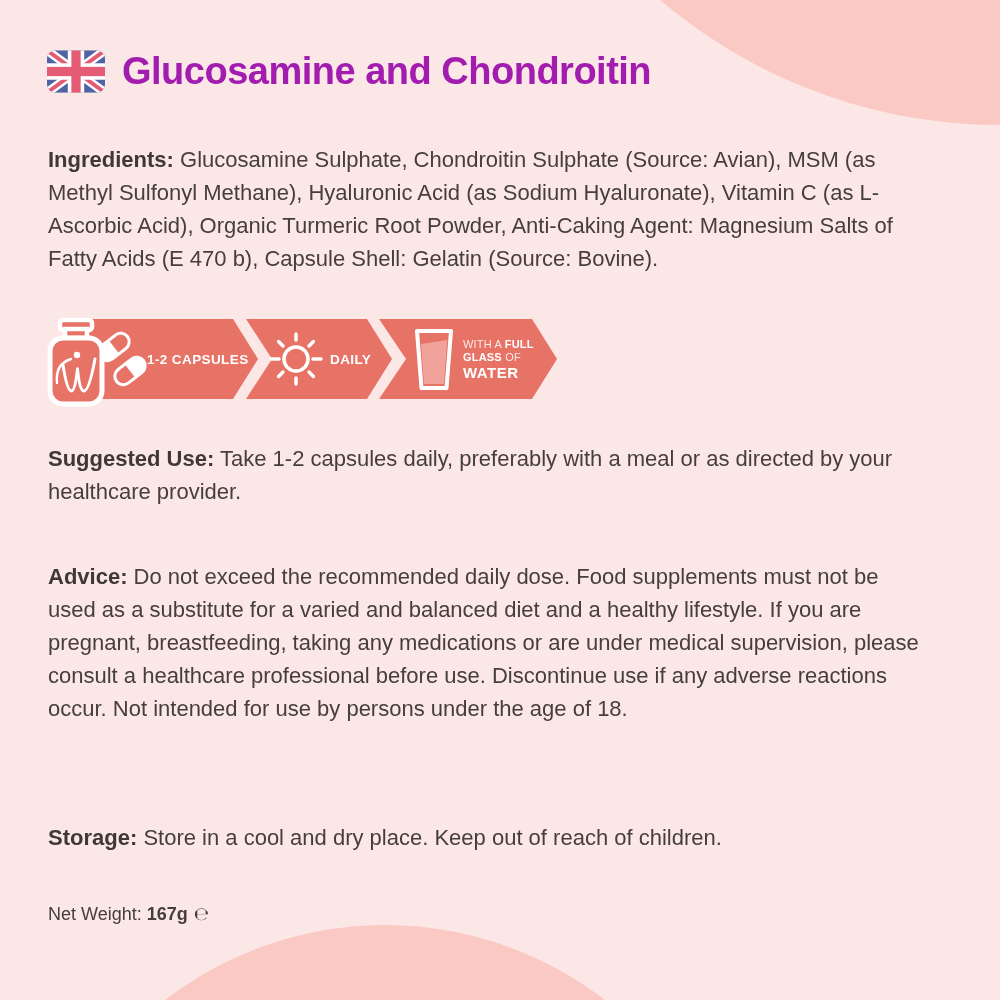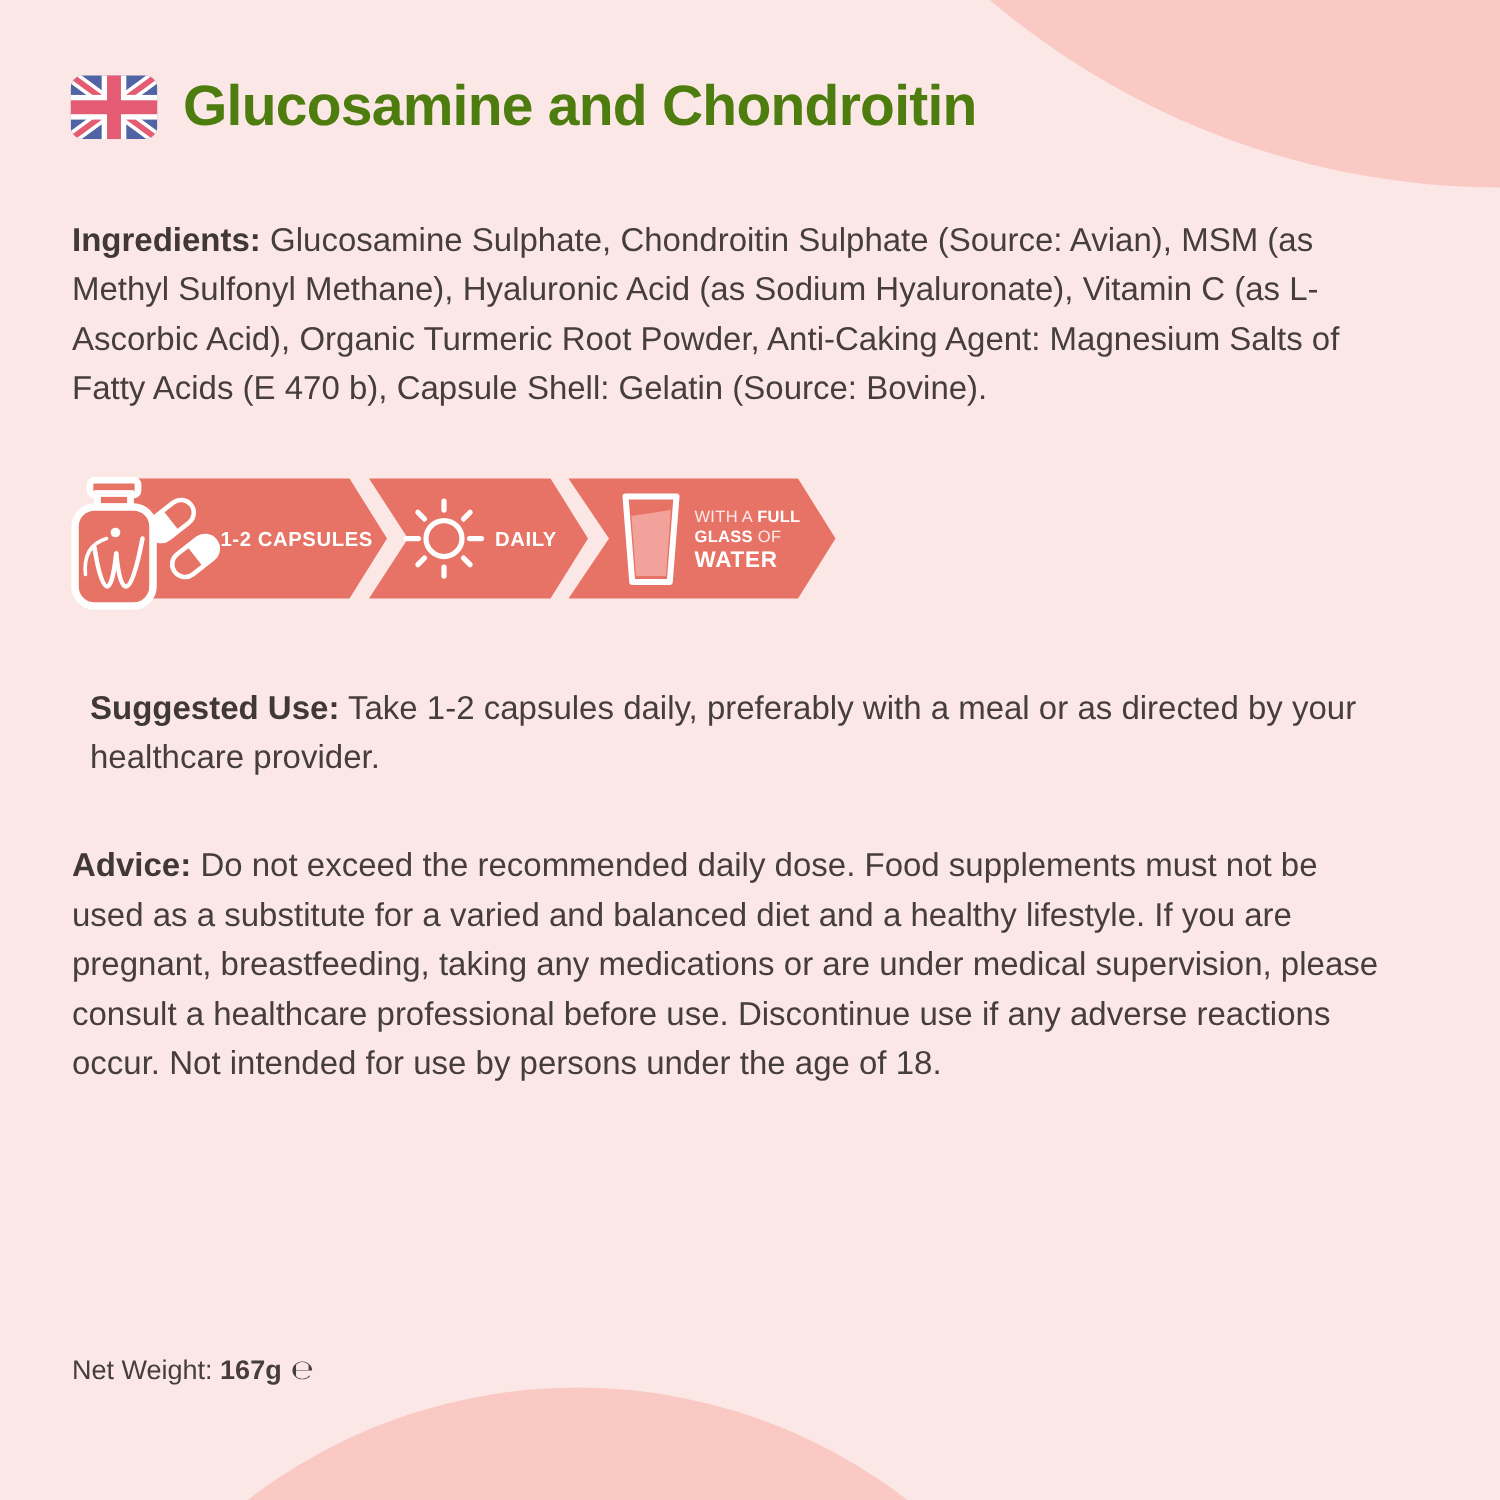--- a/index.html
+++ b/index.html
@@ -12,27 +12,27 @@
     color:#453e3c;
   }
   .decor{position:absolute;border-radius:50%;background:#fac9c4;}
   .decor.top-right{width:1050px;height:1050px;left:475px;top:-925px;}
   .decor.bottom{width:720px;height:720px;left:25px;top:925px;}
 
   .header{position:absolute;left:47px;top:48px;display:flex;align-items:center;gap:17px;}
   .flag{width:58px;height:43px;display:block;}
   h1.title{
     margin:0;font-size:38px;line-height:46px;font-weight:bold;
-    letter-spacing:-0.5px;color:#4d7c0f;
+    letter-spacing:-0.5px;color:#a21caf;
   }
 
   .para{position:absolute;left:48px;width:882px;font-size:22px;line-height:33px;}
   .para b{font-weight:bold;color:#3f3836;}
   .para.ingredients{top:121px;}
-  .para.suggested{top:433px;margin-left:12px;}
+  .para.suggested{top:420px;}
   .para.advice{top:528px;margin-top:32px;}
   .para.storage{top:799px;}
 
   .netweight{position:absolute;left:48px;top:903px;font-size:18px;}
   .netweight b{font-weight:bold;}
   .netweight .esign{font-family:"DejaVu Sans",sans-serif;font-weight:normal;margin-left:6px;}
 
   .banner{position:absolute;left:44px;top:314px;}
   .banner text{font-family:"Liberation Sans",sans-serif;fill:#ffffff;}
   .banner .step-label{font-size:13.5px;font-weight:bold;letter-spacing:0.4px;}
@@ -122,16 +122,17 @@
         <path d="M 33.5 55 Q 35.5 77 40 77 Q 45 77 51 45" stroke-width="3"></path>
         <path d="M 13 69 Q 11 50 27 45" stroke-width="2.4"></path>
       </g>
     </g>
   </svg>
 
   <p class="para suggested"><b>Suggested Use:</b> <span>Take 1-2 capsules daily, preferably with a meal or as directed by your healthcare provider.</span></p>
 
   <p class="para advice"><b>Advice:</b> <span>Do not exceed the recommended daily dose. Food supplements must not be used as a substitute for a varied and balanced diet and a healthy lifestyle. If you are pregnant, breastfeeding, taking any medications or are under medical supervision, please consult a healthcare professional before use. Discontinue use if any adverse reactions occur. Not intended for use by persons under the age of 18.</span></p>
 
+  <p class="para storage"><b>Storage:</b> <span>Store in a cool and dry place. Keep out of reach of children.</span></p>
 
   <div class="netweight"><span>Net Weight:</span> <b>167g</b><span class="esign">℮</span></div>
 
 </div>
 
 </body></html>

